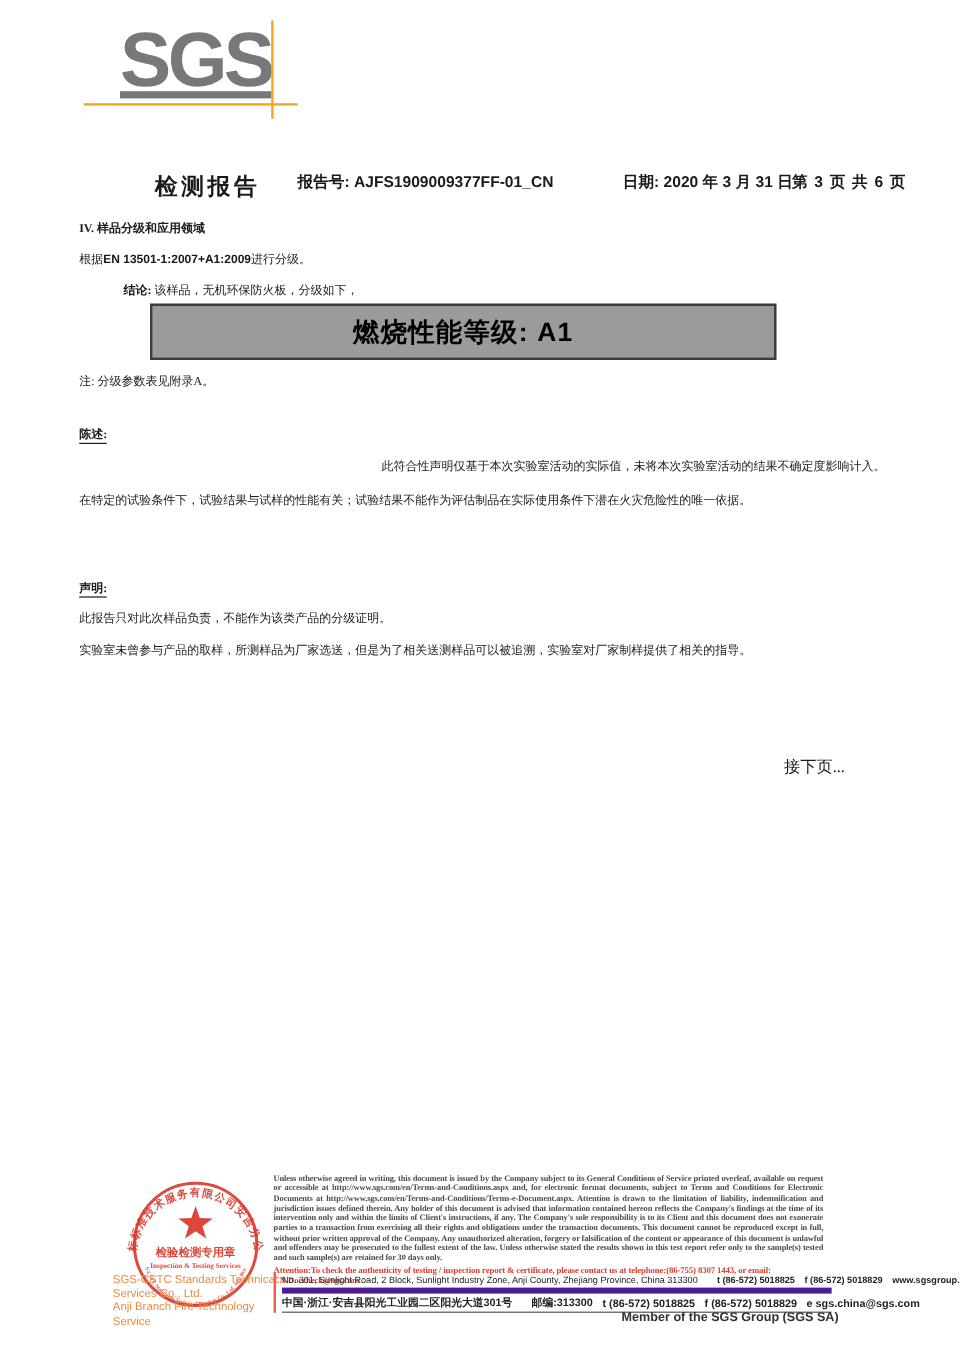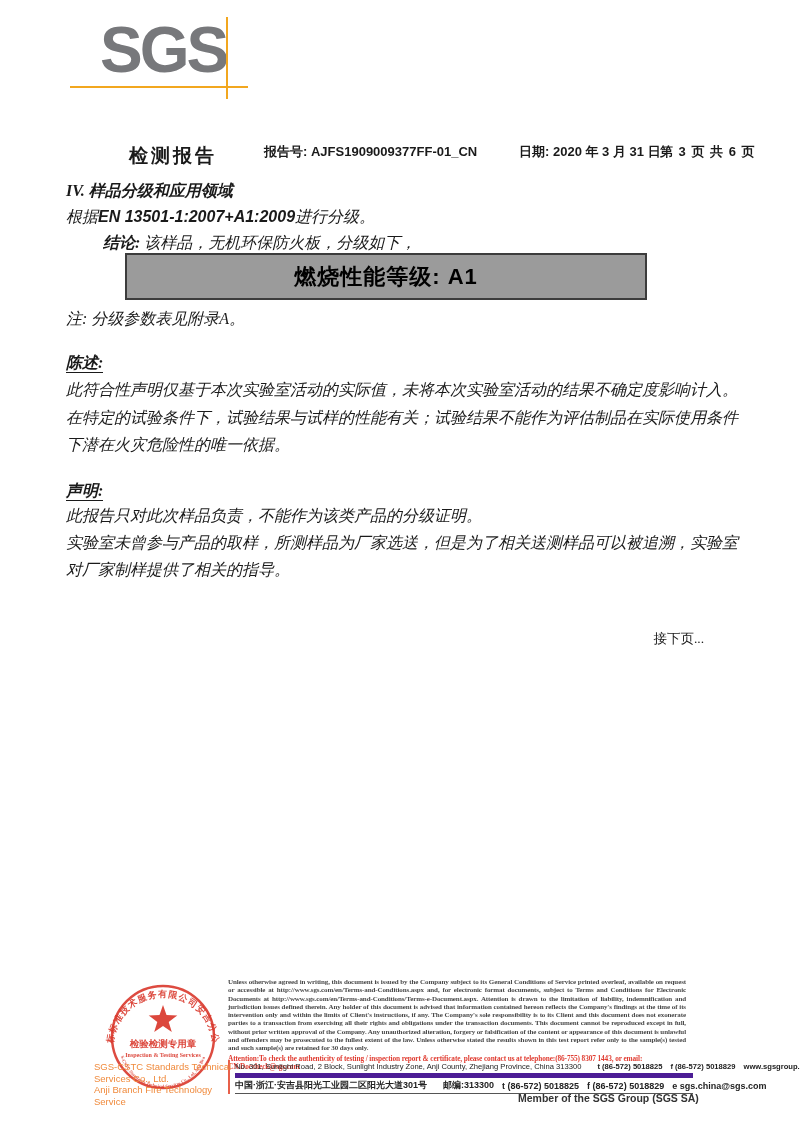--- a/index.html
+++ b/index.html
@@ -2,34 +2,34 @@
 <html><head>
 <meta charset="utf-8">
 <style>
   html,body{margin:0;padding:0;background:#fff;}
   .page{position:relative;width:800px;height:1131px;background:#ffffff;overflow:hidden;
         font-family:"Liberation Serif","DejaVu Serif",serif;color:#1a1a1a;}
 
   
   .logo-text{position:absolute;left:100px;top:18px;width:130px;
     font-family:"Liberation Sans","DejaVu Sans",sans-serif;
-    font-weight:700;font-size:64px;line-height:64px;color:#77787B;letter-spacing:-3px;}
+    font-weight:700;font-size:64px;line-height:64px;color:#77787B;letter-spacing:-3px;text-decoration:underline;}
   .crop-v{position:absolute;left:226px;top:17px;width:2px;height:82px;background:#F2A71F;}
   .crop-h{position:absolute;left:70px;top:86px;width:178px;height:2px;background:#F2A71F;}
 
   
   .hdr{position:absolute;top:143px;height:26px;font-weight:700;}
   .hdr-title{left:129px;font-size:19px;letter-spacing:3px;}
   .hdr-meta{font-size:13px;font-family:"Liberation Sans","DejaVu Sans",sans-serif;}
-  .hdr-report{left:264px;}
+  .hdr-report{left:248px;}
   .hdr-date{left:519px;}
   .hdr-pages{left:660px;letter-spacing:1px;}
 
   
-  .body-line{position:absolute;left:66px;width:672px;font-size:16px;line-height:27px;font-style:italic;}
+  .body-line{position:absolute;left:66px;width:672px;font-size:10px;line-height:27px;}
   .b{font-weight:700;}
   .sans{font-family:"Liberation Sans","DejaVu Sans",sans-serif;}
   .u-head{font-weight:700;border-bottom:1px solid #1a1a1a;padding-bottom:1px;}
 
   .banner{position:absolute;left:125px;top:253px;width:518px;height:43px;
     background:#9B9B9B;border:2px solid #3C3C3C;display:flex;align-items:center;justify-content:center;}
   .banner span{font-size:22px;font-weight:700;letter-spacing:1px;
     font-family:"Liberation Sans","DejaVu Sans",sans-serif;color:#000;}
 
   .continuation{position:absolute;right:96px;top:630px;font-size:13.5px;margin-left:43px;}

